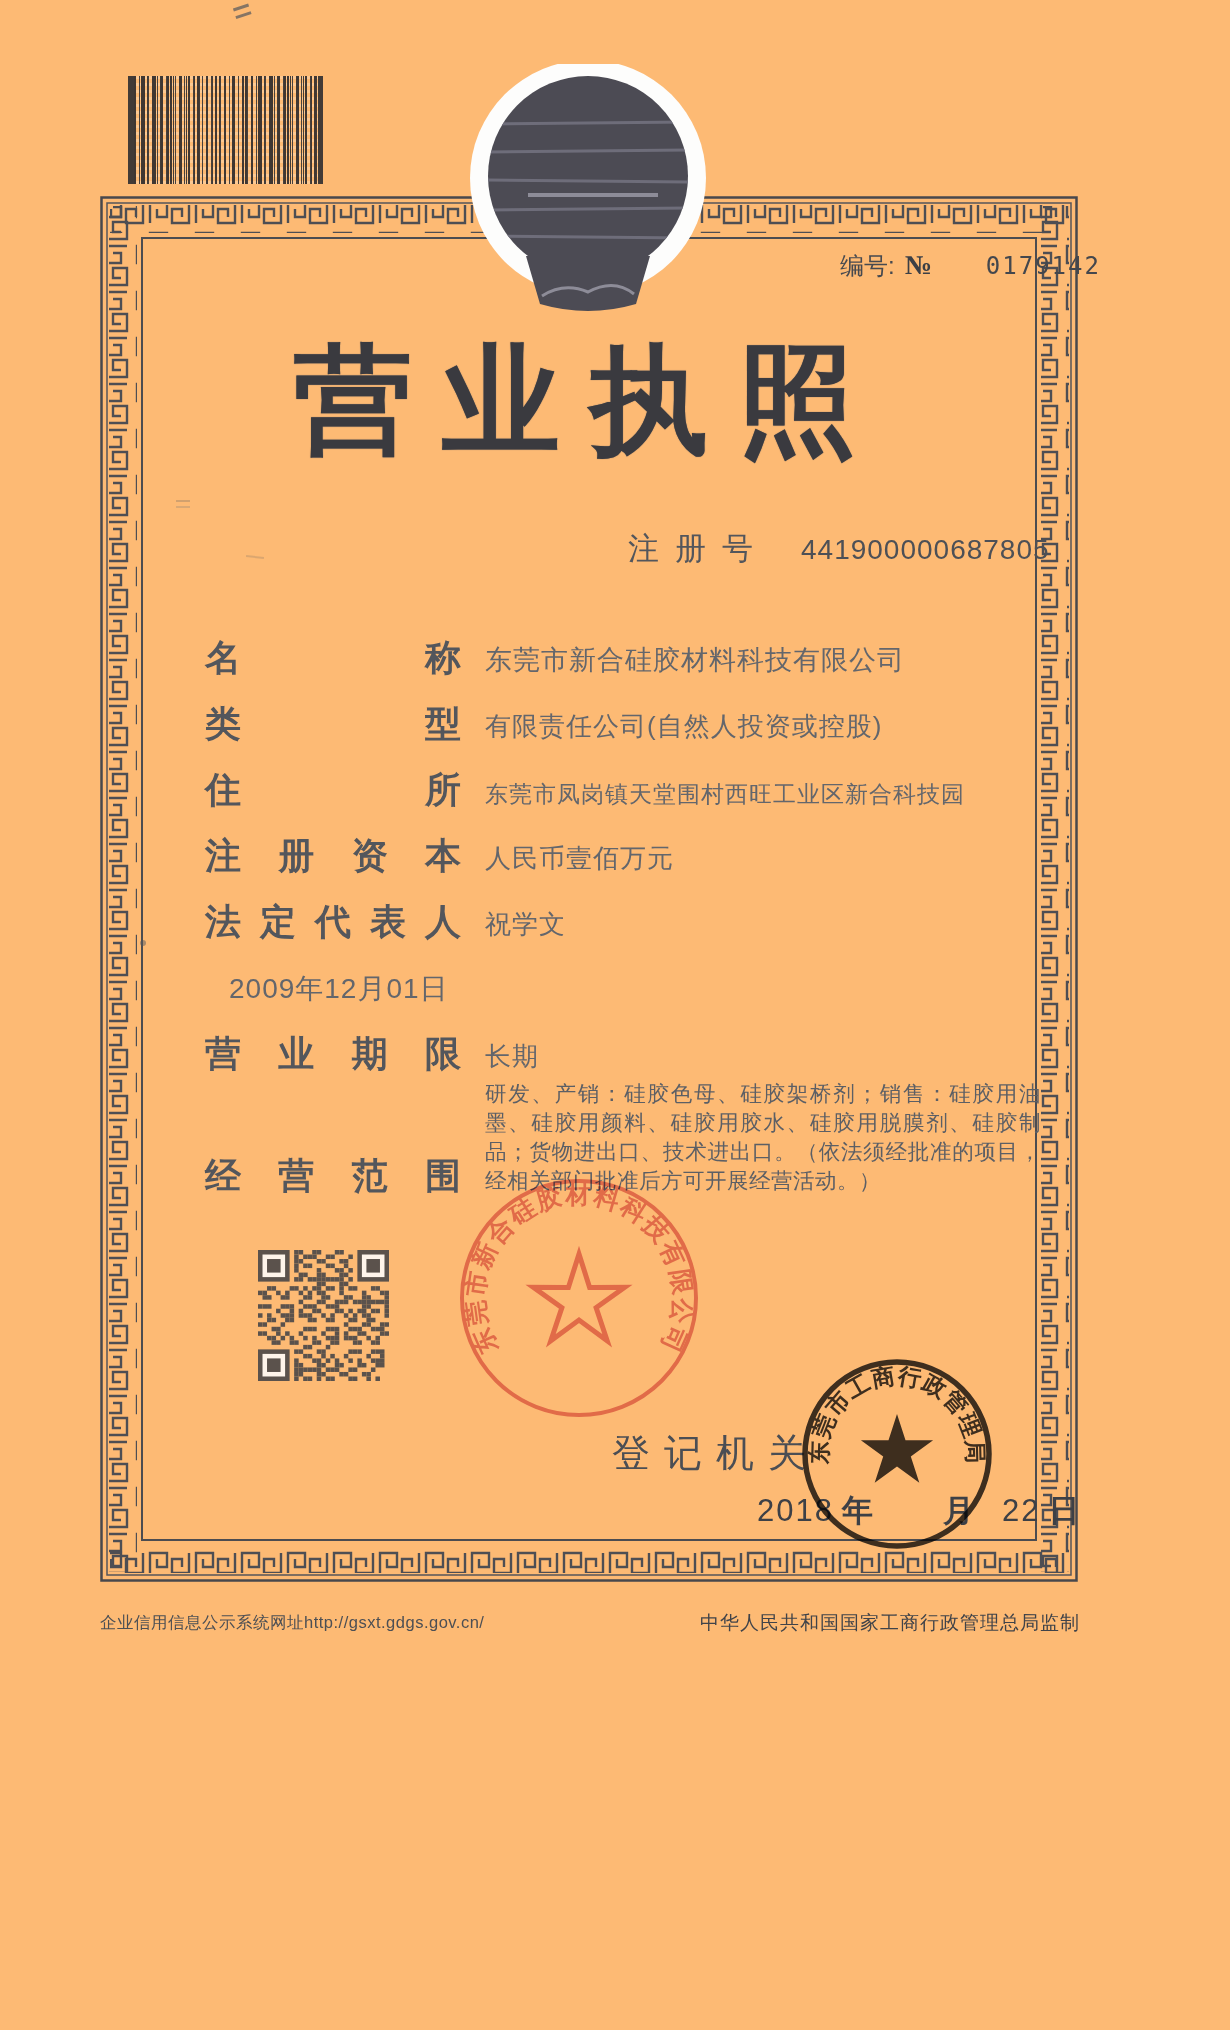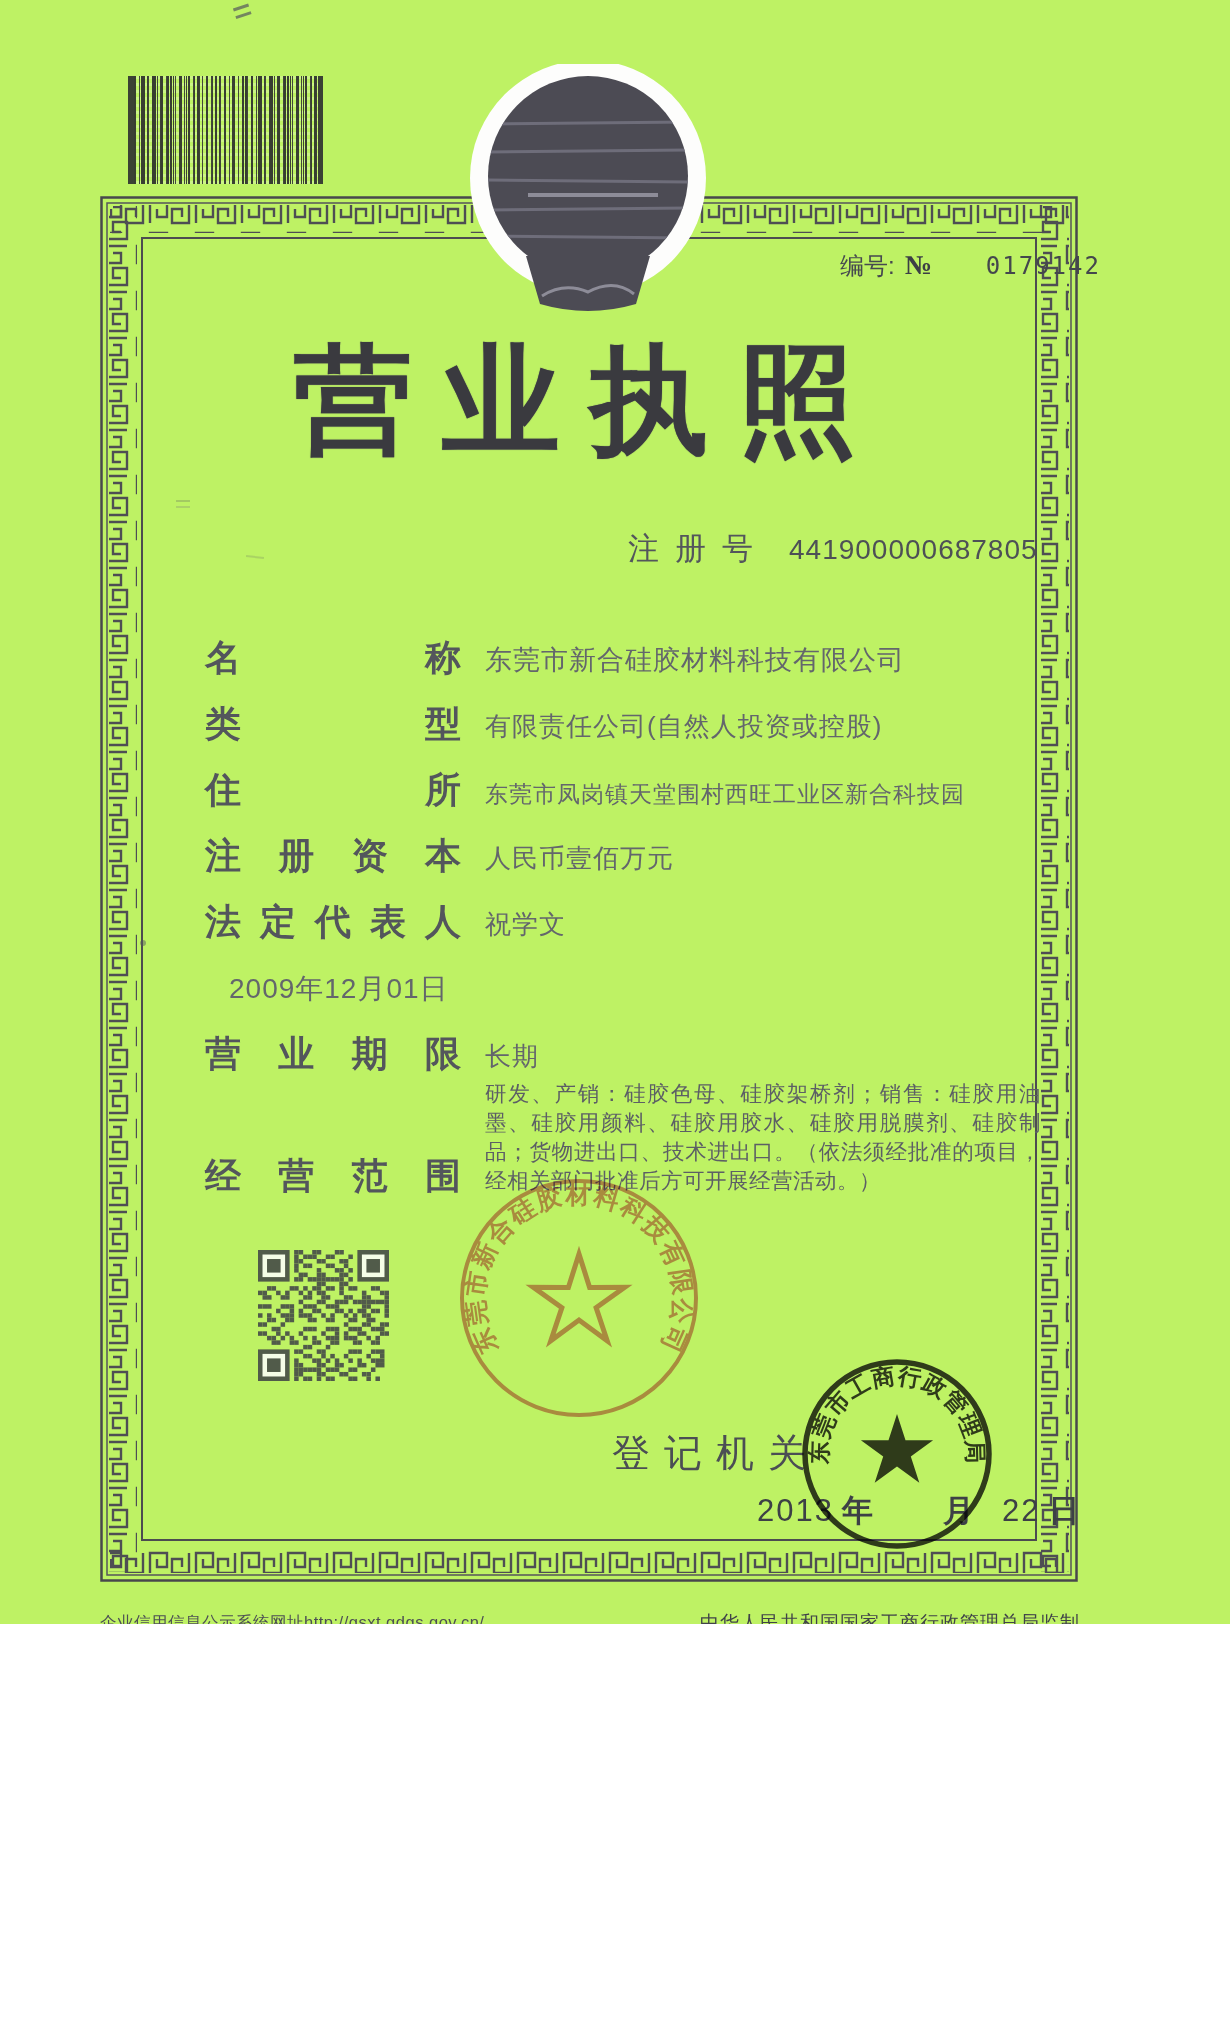--- a/index.html
+++ b/index.html
@@ -1,16 +1,16 @@
 <!DOCTYPE html>
 <html><head>
 <meta charset="utf-8">
 <style>
   html,body{margin:0;padding:0;background:#ffffff;}
-  #page{position:relative;width:1230px;height:1624px;background:#bef264;overflow:hidden;
+  #page{position:relative;width:1230px;height:2030px;background:#fdba74;overflow:hidden;
         font-family:"Liberation Sans",sans-serif;color:#4a4d52;}
 
   
   .barcode{position:absolute;left:128px;top:76px;width:184px;height:108px;opacity:.88;
     background:
       repeating-linear-gradient(90deg,#26262a 0 2px,transparent 2px 5px,#303034 5px 6px,transparent 6px 9px),
       repeating-linear-gradient(90deg,#2a2a2e 0 1px,transparent 1px 7px,#26262a 7px 9px,transparent 9px 13px),
       repeating-linear-gradient(0deg,rgba(255,255,255,.25) 0 3px,transparent 3px 7px);
     border-left:6px solid #2a2a2e;border-right:5px solid #2a2a2e;filter:blur(.4px);}
 
@@ -25,21 +25,21 @@
           font-size:24px;color:#46494f;}
   .serial .no{font-family:"Liberation Serif",serif;font-weight:bold;font-size:27px;color:#3c3f45;}
   .serial .digits{font-family:"DejaVu Sans Mono",monospace;font-size:24px;letter-spacing:2px;color:#44474d;margin-left:44px;}
 
   
   .title{position:absolute;left:140px;top:322px;width:900px;text-align:center;
          font-size:118px;font-weight:bold;letter-spacing:30px;color:#3a3a3f;
          text-shadow:0 0 1px #55555a;}
 
   
-  .regline{position:absolute;left:628px;top:528px;display:flex;align-items:baseline;gap:20px;}
+  .regline{position:absolute;left:628px;top:528px;display:flex;align-items:baseline;gap:32px;}
   .regline .reglabel{font-size:31px;letter-spacing:16px;color:#53565c;font-weight:500;}
   .regline .regnum{font-size:28px;letter-spacing:1px;color:#4d5056;}
 
   
   .fields{position:absolute;left:205px;top:612px;width:840px;}
   .row{display:flex;align-items:flex-end;height:66px;}
   .row.last{align-items:flex-end;height:auto;padding-top:6px;}
   .flabel{width:256px;font-size:36px;font-weight:600;color:#53565c;
           text-align:justify;text-align-last:justify;line-height:1.1;flex:none;}
   .fvalue{margin-left:24px;font-size:26px;color:#63666c;letter-spacing:1px;white-space:nowrap;}
@@ -467,21 +467,21 @@
         <rect x="108.41379310344828" y="9.03448275862069" width="13.551724137931036" height="13.551724137931036" fill="#3f4146"></rect>
         <rect x="0" y="99.37931034482759" width="31.620689655172416" height="31.620689655172416" fill="#3f4146"></rect>
         <rect x="4.517241379310345" y="103.89655172413794" width="22.586206896551726" height="22.586206896551726" fill="#ffffff"></rect>
         <rect x="9.03448275862069" y="108.41379310344828" width="13.551724137931036" height="13.551724137931036" fill="#3f4146"></rect>
       </g>
   </svg>
 
   <div class="registrar">登记机关</div>
 
   <div class="dateline">
-    <span class="d-year">2013</span>
+    <span class="d-year">2018</span>
     <span class="d-sfx">年</span>
     <span class="gap1"></span>
     <span class="d-sfx">月</span>
     <span class="gap2"></span>
     <span class="d-year">22</span>
     <span class="d-sfx">日</span>
   </div>
 
   <svg class="stamp-red" width="262" height="262" viewBox="0 0 262 262">
     <defs>

